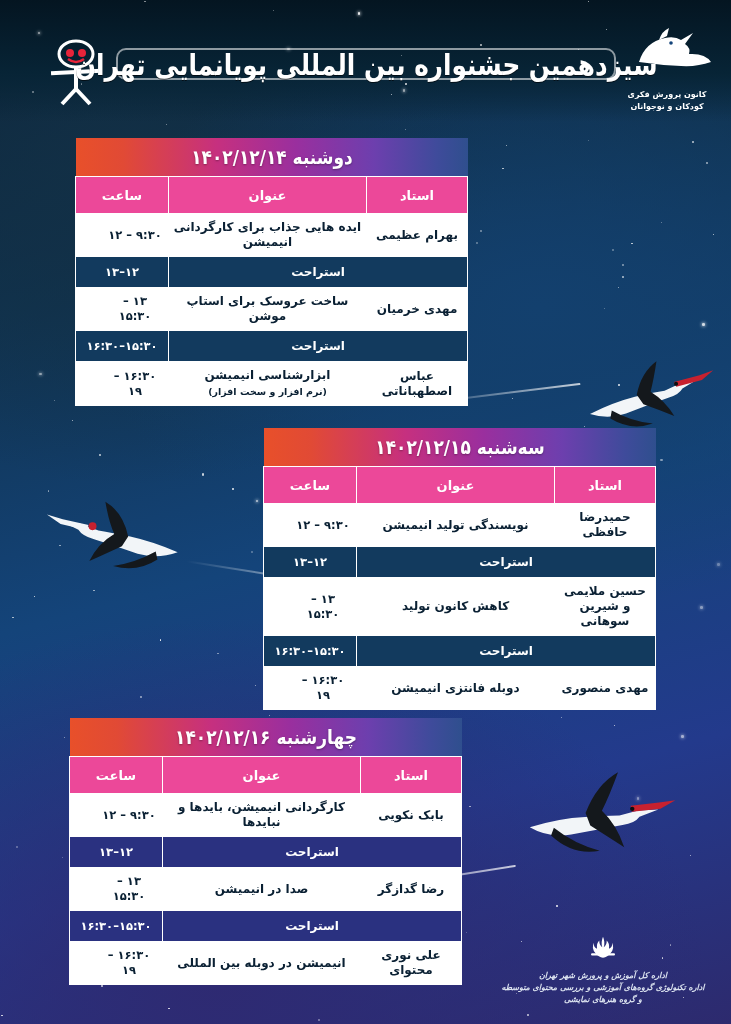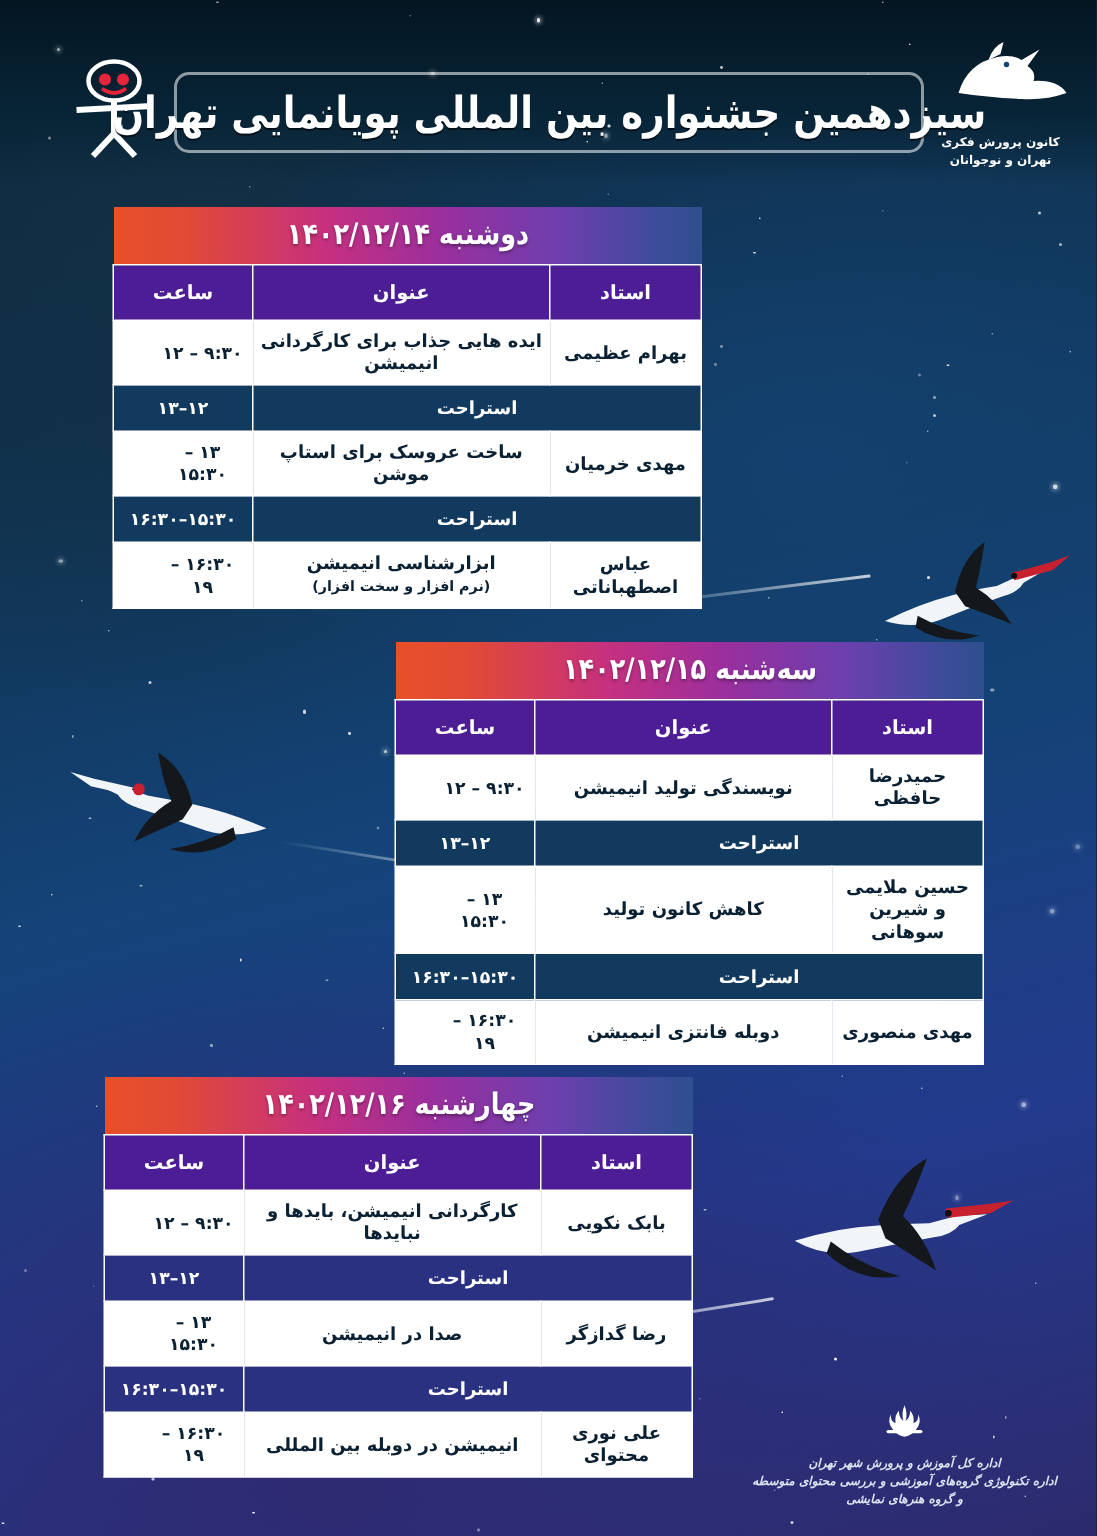--- a/index.html
+++ b/index.html
@@ -59,25 +59,25 @@
 
   .mascot {
     position: absolute;
     left: 40px; top: 34px;
     width: 72px; height: 72px;
   }
 
   .fest-title-pill {
     position: absolute;
     left: 116px; top: 48px;
-    width: 500px; height: 54px;
+    width: 500px; height: 32px;
     border: 2px solid rgba(255,255,255,.55);
     border-radius: 10px;
     display: flex;
-    align-items: center;
+    align-items: flex-start;
     justify-content: center;
   }
 
   .fest-title {
     color: #ffffff;
     font-size: 25px;
     font-weight: 900;
     letter-spacing: -0.5px;
     white-space: nowrap;
     transform: scaleY(1.18) scaleX(.99);
@@ -191,21 +191,21 @@
     border: 1.5px solid #ffffff;
     text-align: center;
     vertical-align: middle;
     color: #0a2033;
     font-size: 11.5px;
     font-weight: 700;
     padding: 6px 4px;
     line-height: 15px;
   }
   table.tbl th {
-    background: #4c1d95;
+    background: #ec4899;
     color: #ffffff;
     font-size: 13px;
     font-weight: 900;
     height: 37px;
     padding: 4px;
   }
   .col-time  { width: 93px; }
   .col-title { width: 198px; }
   .col-pres  { width: 101px; }
 
@@ -420,21 +420,21 @@
       <span class="fest-title">سیزدهمین جشنواره بین المللی پویانمایی تهران</span>
     </div>
 
     <div class="kanoon-logo">
       <svg viewBox="0 0 96 62" width="96" height="62">
         <path d="M20 40 q6 -20 26 -24 q10 -2 16 2 l12 -7 l-8 11 q6 4 4 10 q16 -1 22 8 q-14 5 -30 4 q-22 -1 -42 -4 z" fill="#fff"></path>
         <path d="M40 18 q3 -9 10 -12 l-2 8 z" fill="#fff"></path>
         <circle cx="52" cy="21" r="1.8" fill="#14447a"></circle>
       </svg>
       <div class="kl-text">کانون پرورش فکری</div>
-      <div class="kl-text">تهران و نوجوانان</div>
+      <div class="kl-text">کودکان و نوجوانان</div>
     </div>
   </div>
 
 
   <div class="trail" id="trail-0"></div>
   <div class="trail" id="trail-1"></div>
   <div class="trail" id="trail-2"></div>
 
   <div class="crane" id="crane-0">
     <svg viewBox="0 0 150 92" width="150" height="92">

